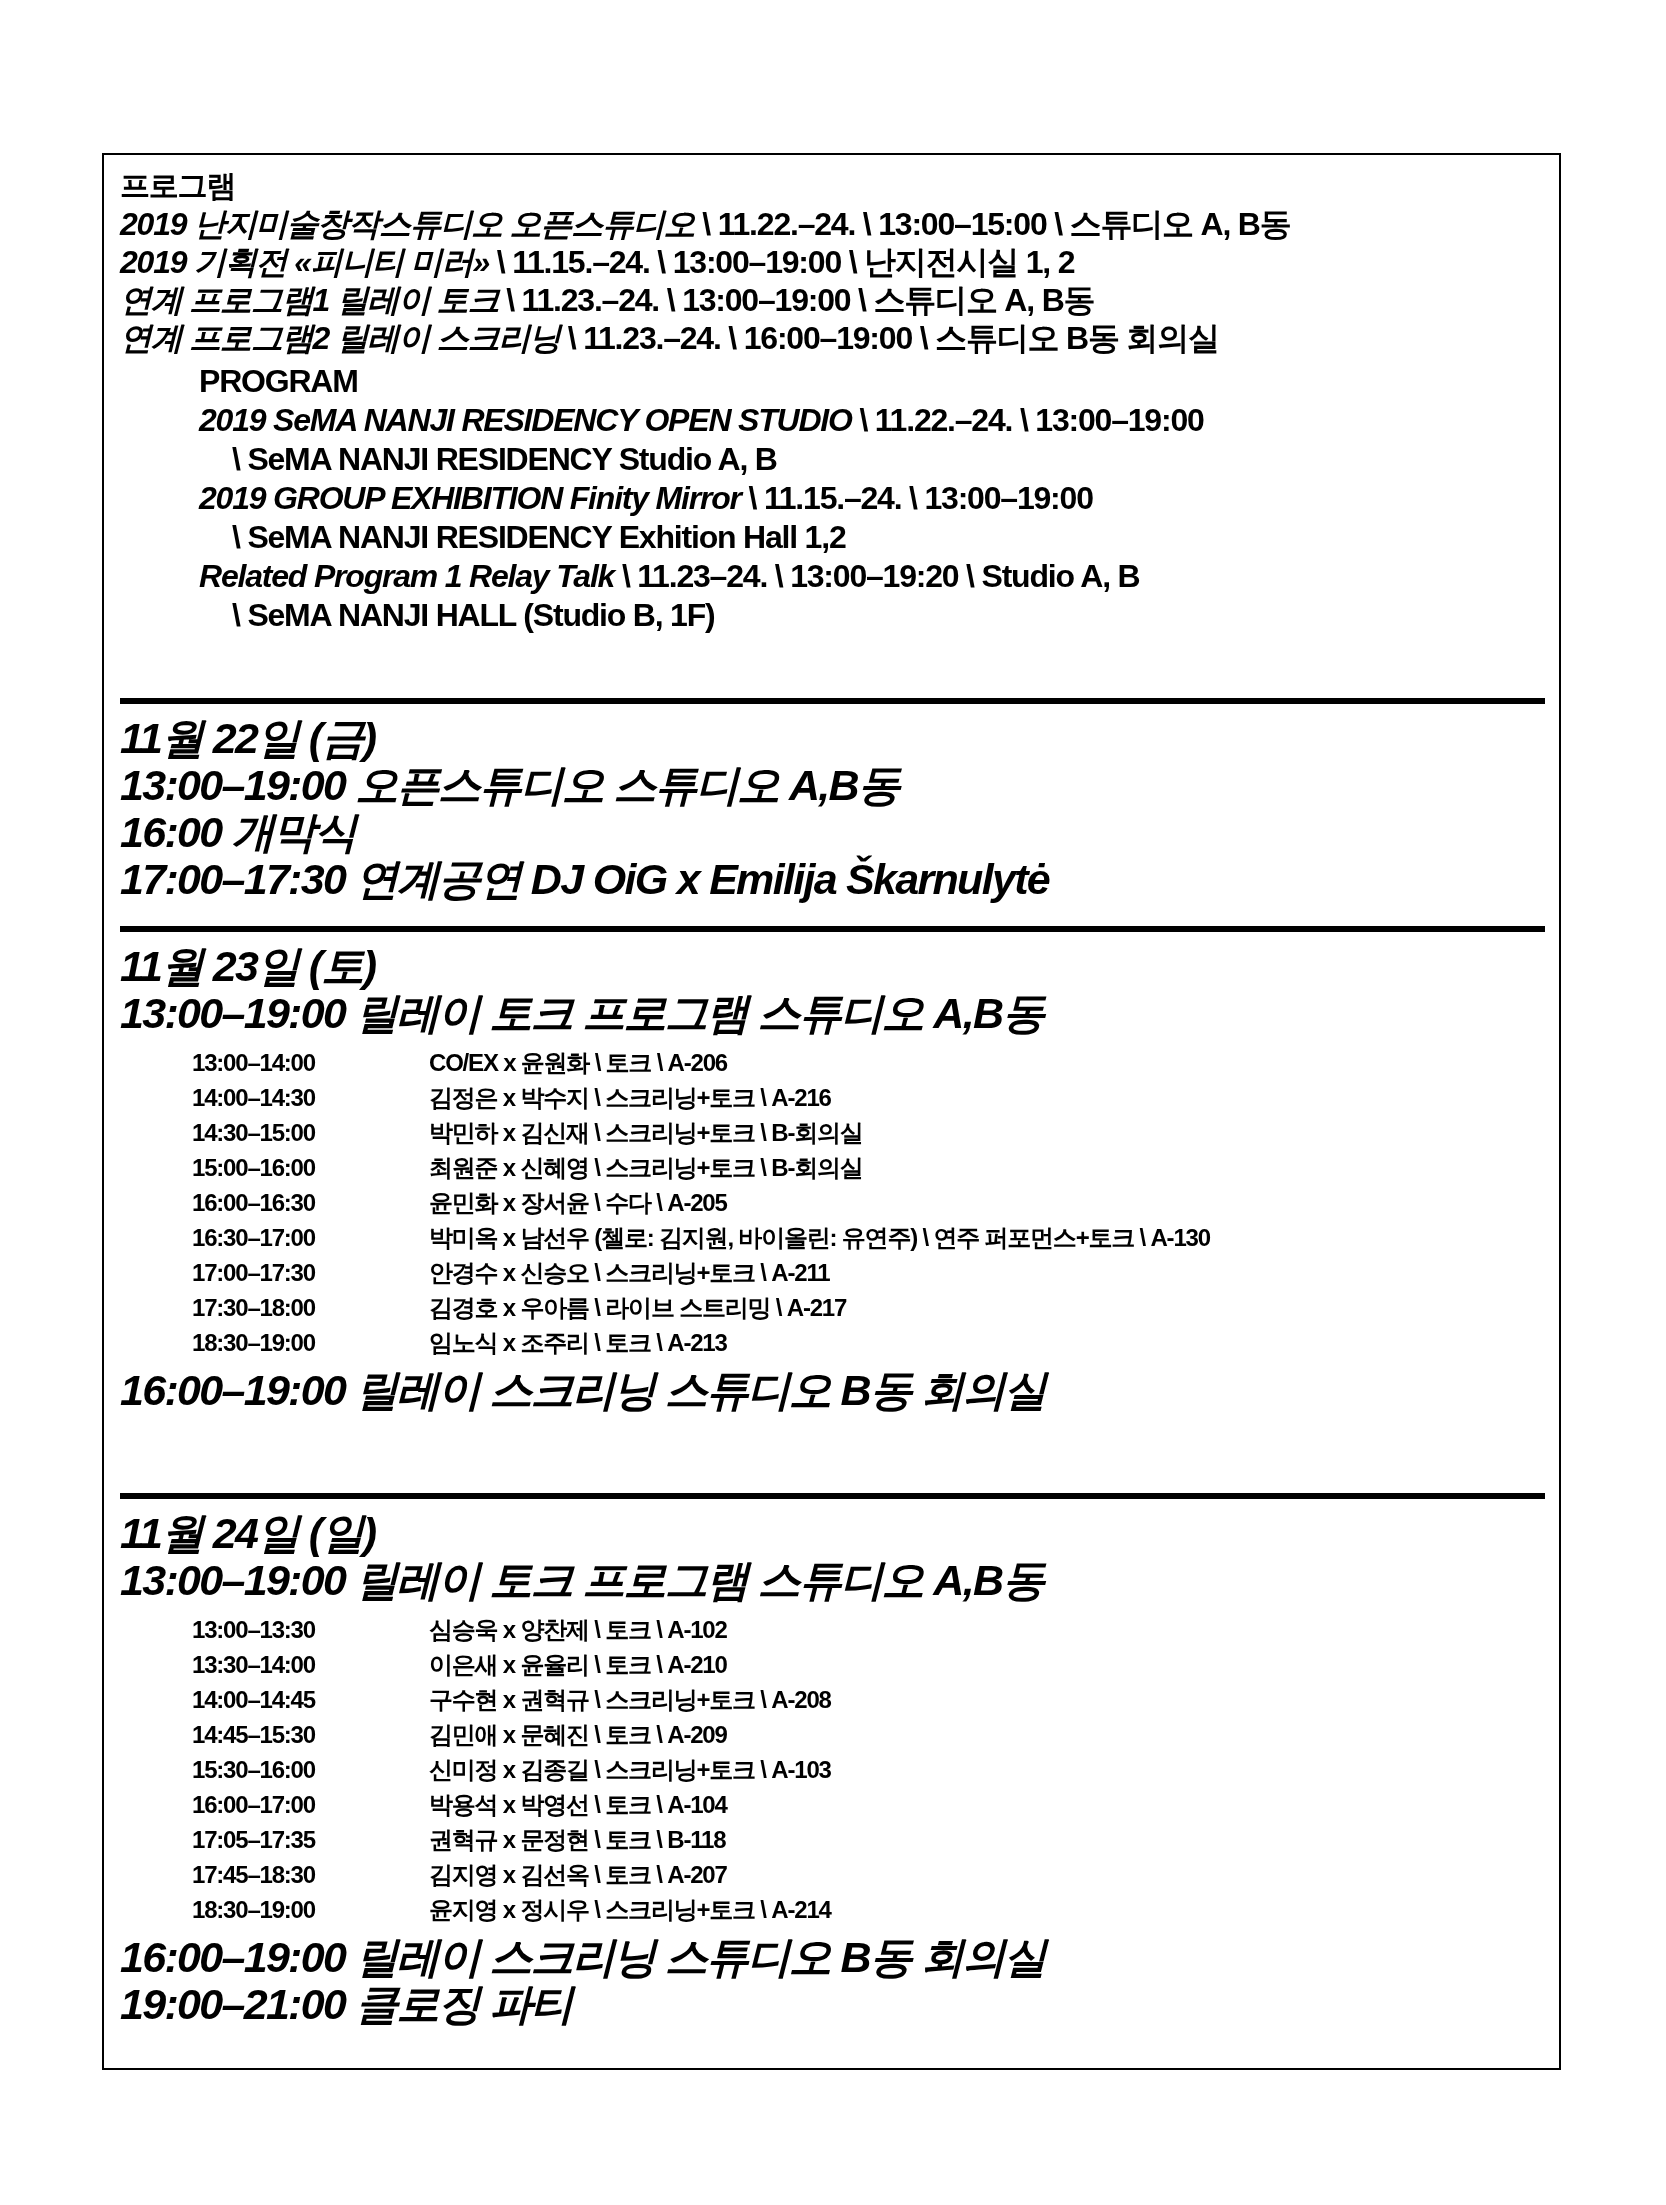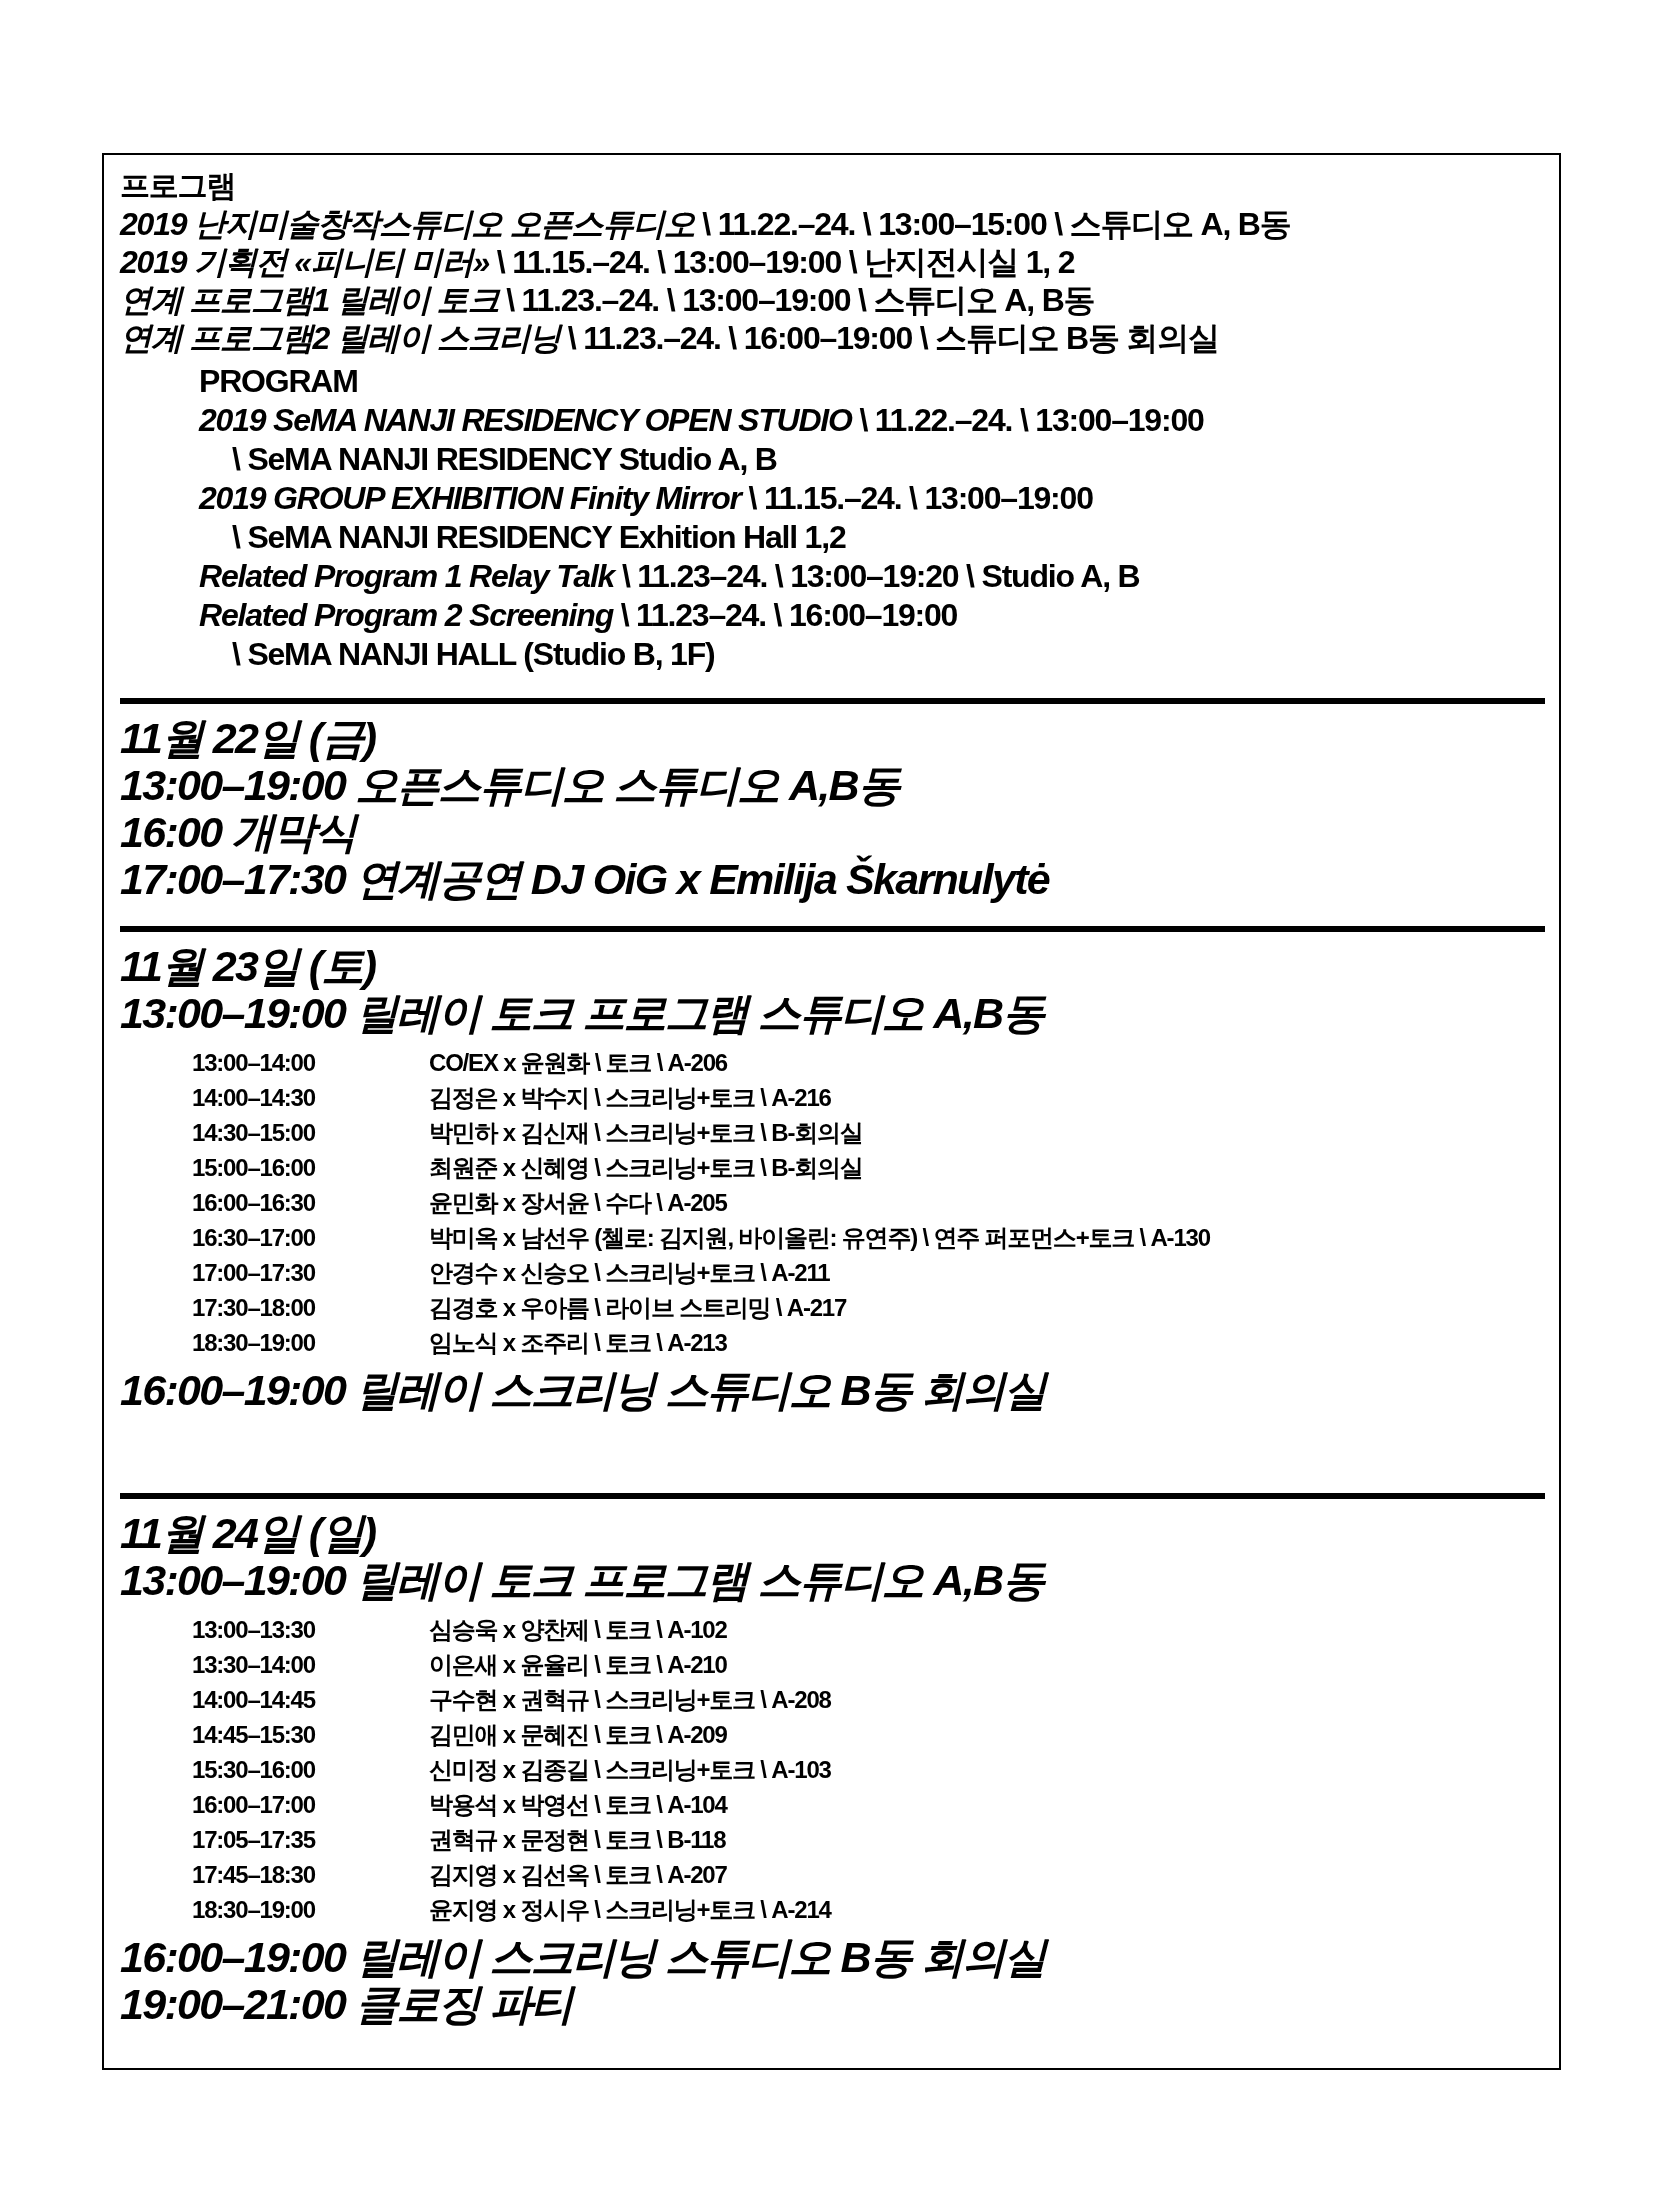--- a/index.html
+++ b/index.html
@@ -50,21 +50,20 @@
       <div class="line txt"><span class="it">연계 프로그램2 릴레이 스크리닝</span> <span>\ 11.23.–24. \ 16:00–19:00 \ 스튜디오 B동 회의실</span></div>
     </div>
 
     <div class="en">
       <div class="line txt">PROGRAM</div>
       <div class="line txt"><span class="it">2019 SeMA NANJI RESIDENCY OPEN STUDIO</span> <span>\ 11.22.–24. \ 13:00–19:00</span></div>
       <div class="line txt cont">\ SeMA NANJI RESIDENCY Studio A, B</div>
       <div class="line txt"><span class="it">2019 GROUP EXHIBITION Finity Mirror</span> <span>\ 11.15.–24. \ 13:00–19:00</span></div>
       <div class="line txt cont">\ SeMA NANJI RESIDENCY Exhition Hall 1,2</div>
       <div class="line txt"><span class="it">Related Program 1 Relay Talk</span> <span>\ 11.23–24. \ 13:00–19:20 \ Studio A, B</span></div>
-      <div class="line txt"><span class="it">Related Program 2 Screening</span> <span>\ 11.23–24. \ 16:00–19:00</span></div>
       <div class="line txt cont">\ SeMA NANJI HALL (Studio B, 1F)</div>
     </div>
 
     <div class="rule" style="top:543px"></div>
 
     <div class="day" style="top:560px">
       <div class="h txt">11월 22일 (금)</div>
       <div class="h txt"><span>13:00–19:00</span> <span>오픈스튜디오 스튜디오 A,B동</span></div>
       <div class="h txt"><span>16:00</span> <span>개막식</span></div>
       <div class="h txt"><span>17:00–17:30</span> <span>연계공연 DJ OiG x Emilija Škarnulytė</span></div>

